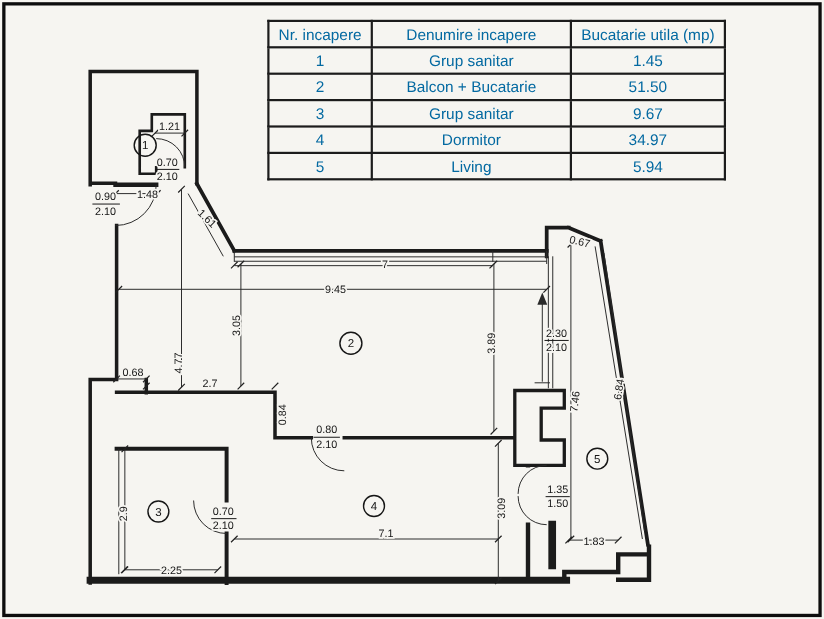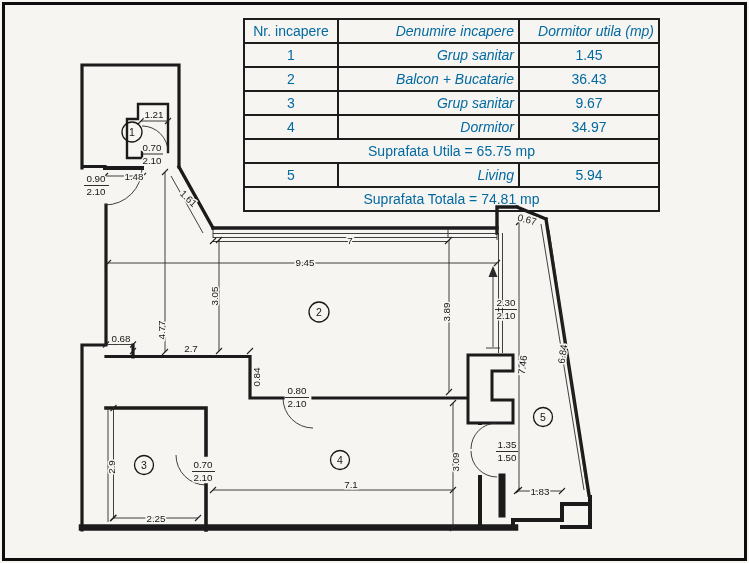--- a/index.html
+++ b/index.html
@@ -15,21 +15,21 @@
     position:absolute;left:243px;top:18px;width:415px;
     border-collapse:collapse;table-layout:fixed;
     font-size:14px;line-height:1;color:#0369a1;
   }
   .area-table td,.area-table th{
     border:2px solid #1c1c1c;height:22px;padding:0 4px;
     font-weight:normal;white-space:nowrap;overflow:hidden;
   }
   .col-nr{width:94px;}.col-name{width:181px;}.col-area{width:140px;}
   .c{text-align:center;}
-  .l{text-align:right;padding-left:8px;font-style:italic;}
+  .l{text-align:center;padding-left:8px;}
   .merge-cell{text-align:center;padding-right:150px;}
 
   .svg-label{font-family:"Liberation Sans",sans-serif;font-size:9.8px;fill:#161616;
     paint-order:stroke;stroke:#f6f5f1;stroke-width:3px;}
   .room-num{font-family:"Liberation Sans",sans-serif;font-size:10.5px;fill:#161616;}
 </style>
 </head>
 <body>
 
 <div class="page">
@@ -190,48 +190,42 @@
   <table class="area-table">
     <colgroup>
         <col class="col-nr">
         <col class="col-name">
         <col class="col-area">
       </colgroup>
     <tbody>
         <tr>
       <th class="c">Nr. incapere</th>
       <th class="l">Denumire incapere</th>
-      <th class="l">Dormitor utila (mp)</th>
+      <th class="l">Bucatarie utila (mp)</th>
     </tr>
     <tr>
       <td class="c">1</td>
       <td class="l">Grup sanitar</td>
       <td class="c">1.45</td>
     </tr>
     <tr>
       <td class="c">2</td>
       <td class="l">Balcon + Bucatarie</td>
-      <td class="c">36.43</td>
+      <td class="c">51.50</td>
     </tr>
     <tr>
       <td class="c">3</td>
       <td class="l">Grup sanitar</td>
       <td class="c">9.67</td>
     </tr>
     <tr>
       <td class="c">4</td>
       <td class="l">Dormitor</td>
       <td class="c">34.97</td>
     </tr>
     <tr>
-      <td colspan="3" class="merge-cell">Suprafata Utila =  65.75 mp</td>
-    </tr>
-    <tr>
       <td class="c">5</td>
       <td class="l">Living</td>
       <td class="c">5.94</td>
     </tr>
-    <tr>
-      <td colspan="3" class="merge-cell">Suprafata Totala =  74.81 mp</td>
-    </tr>
   </tbody>
     </table>
 </div>
 
 </body></html>

